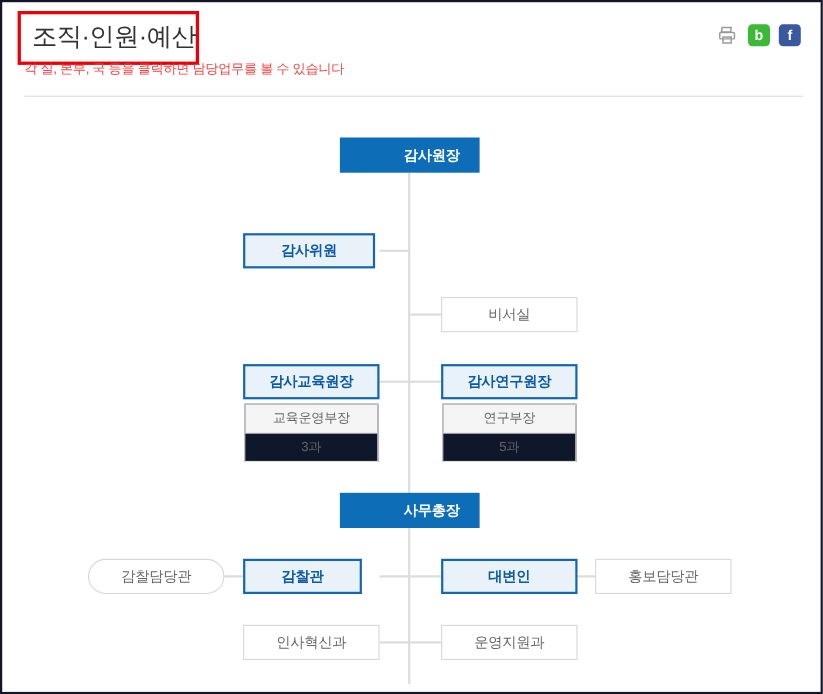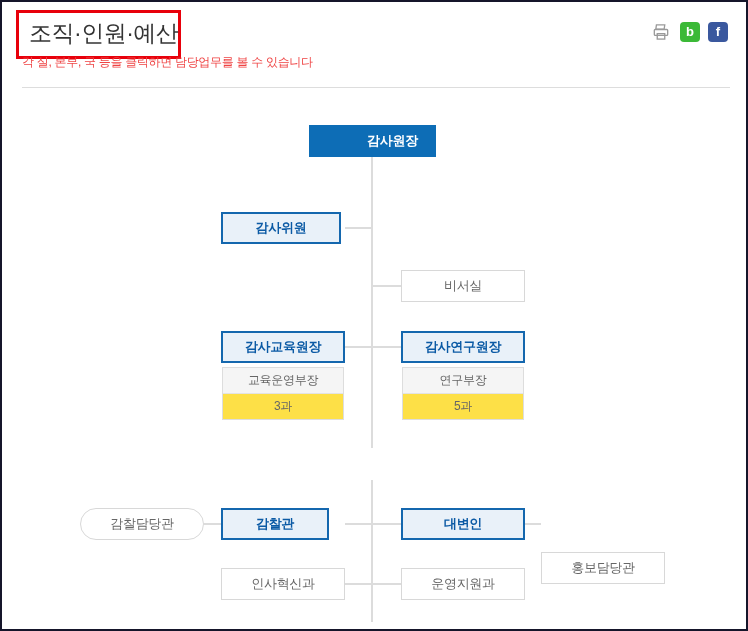--- a/index.html
+++ b/index.html
@@ -44,21 +44,21 @@
     display:flex;align-items:center;justify-content:center;
     font-size:13px;letter-spacing:-0.3px;
   }
   .node-primary{background:#0d6db6;color:#fff;font-weight:bold;cursor:pointer;padding-left:40px;}
   .node-highlight{
     background:#e9f1f9;border:2px solid #1467ae;color:#0b5aa5;
     font-weight:bold;cursor:pointer;
   }
   .node-plain{background:#fff;border:1px solid #d8d8d8;color:#666;cursor:pointer;}
   .subtable{
-    position:absolute;box-sizing:border-box;border:1px solid #ddd;background:#fde047;
+    position:absolute;box-sizing:border-box;border:1px solid #ddd;background:#0f172a;
   }
   .subrow{
     height:25px;display:flex;align-items:center;justify-content:center;
     font-size:12px;color:#666;letter-spacing:-0.3px;
   }
   .subrow-shaded{background:#f5f5f5;border-bottom:1px solid #e3e3e3;}
   .vline,.hline{position:absolute;background:#dcdcdc;}
 </style>
 </head>
 <body>
@@ -109,27 +109,28 @@
       <div class="subrow">3과</div>
     </div>
 
     <div class="node node-highlight" style="left:399px;top:329px;width:124px;height:32px;text-align:right;">감사연구원장</div>
 
     <div class="subtable" style="left:400px;top:365px;width:122px;">
       <div class="subrow subrow-shaded">연구부장</div>
       <div class="subrow">5과</div>
     </div>
 
+    <div class="node node-primary" style="left:307px;top:446px;width:127px;height:32px;">사무총장</div>
 
     <div class="node node-plain" style="left:78px;top:506px;width:124px;height:32px;border-radius:16px;">감찰담당관</div>
 
     <div class="node node-highlight" style="left:219px;top:506px;width:108px;height:32px;">감찰관</div>
 
     <div class="node node-highlight" style="left:399px;top:506px;width:124px;height:32px;">대변인</div>
 
-    <div class="node node-plain" style="left:539px;top:506px;width:124px;height:32px;margin-top:44px;">홍보담당관</div>
+    <div class="node node-plain" style="left:539px;top:506px;width:124px;height:32px;">홍보담당관</div>
 
     <div class="node node-plain" style="left:219px;top:566px;width:124px;height:32px;">인사혁신과</div>
 
     <div class="node node-plain" style="left:399px;top:566px;width:124px;height:32px;">운영지원과</div>
 
   </div>
 </div>
 
 </body></html>

